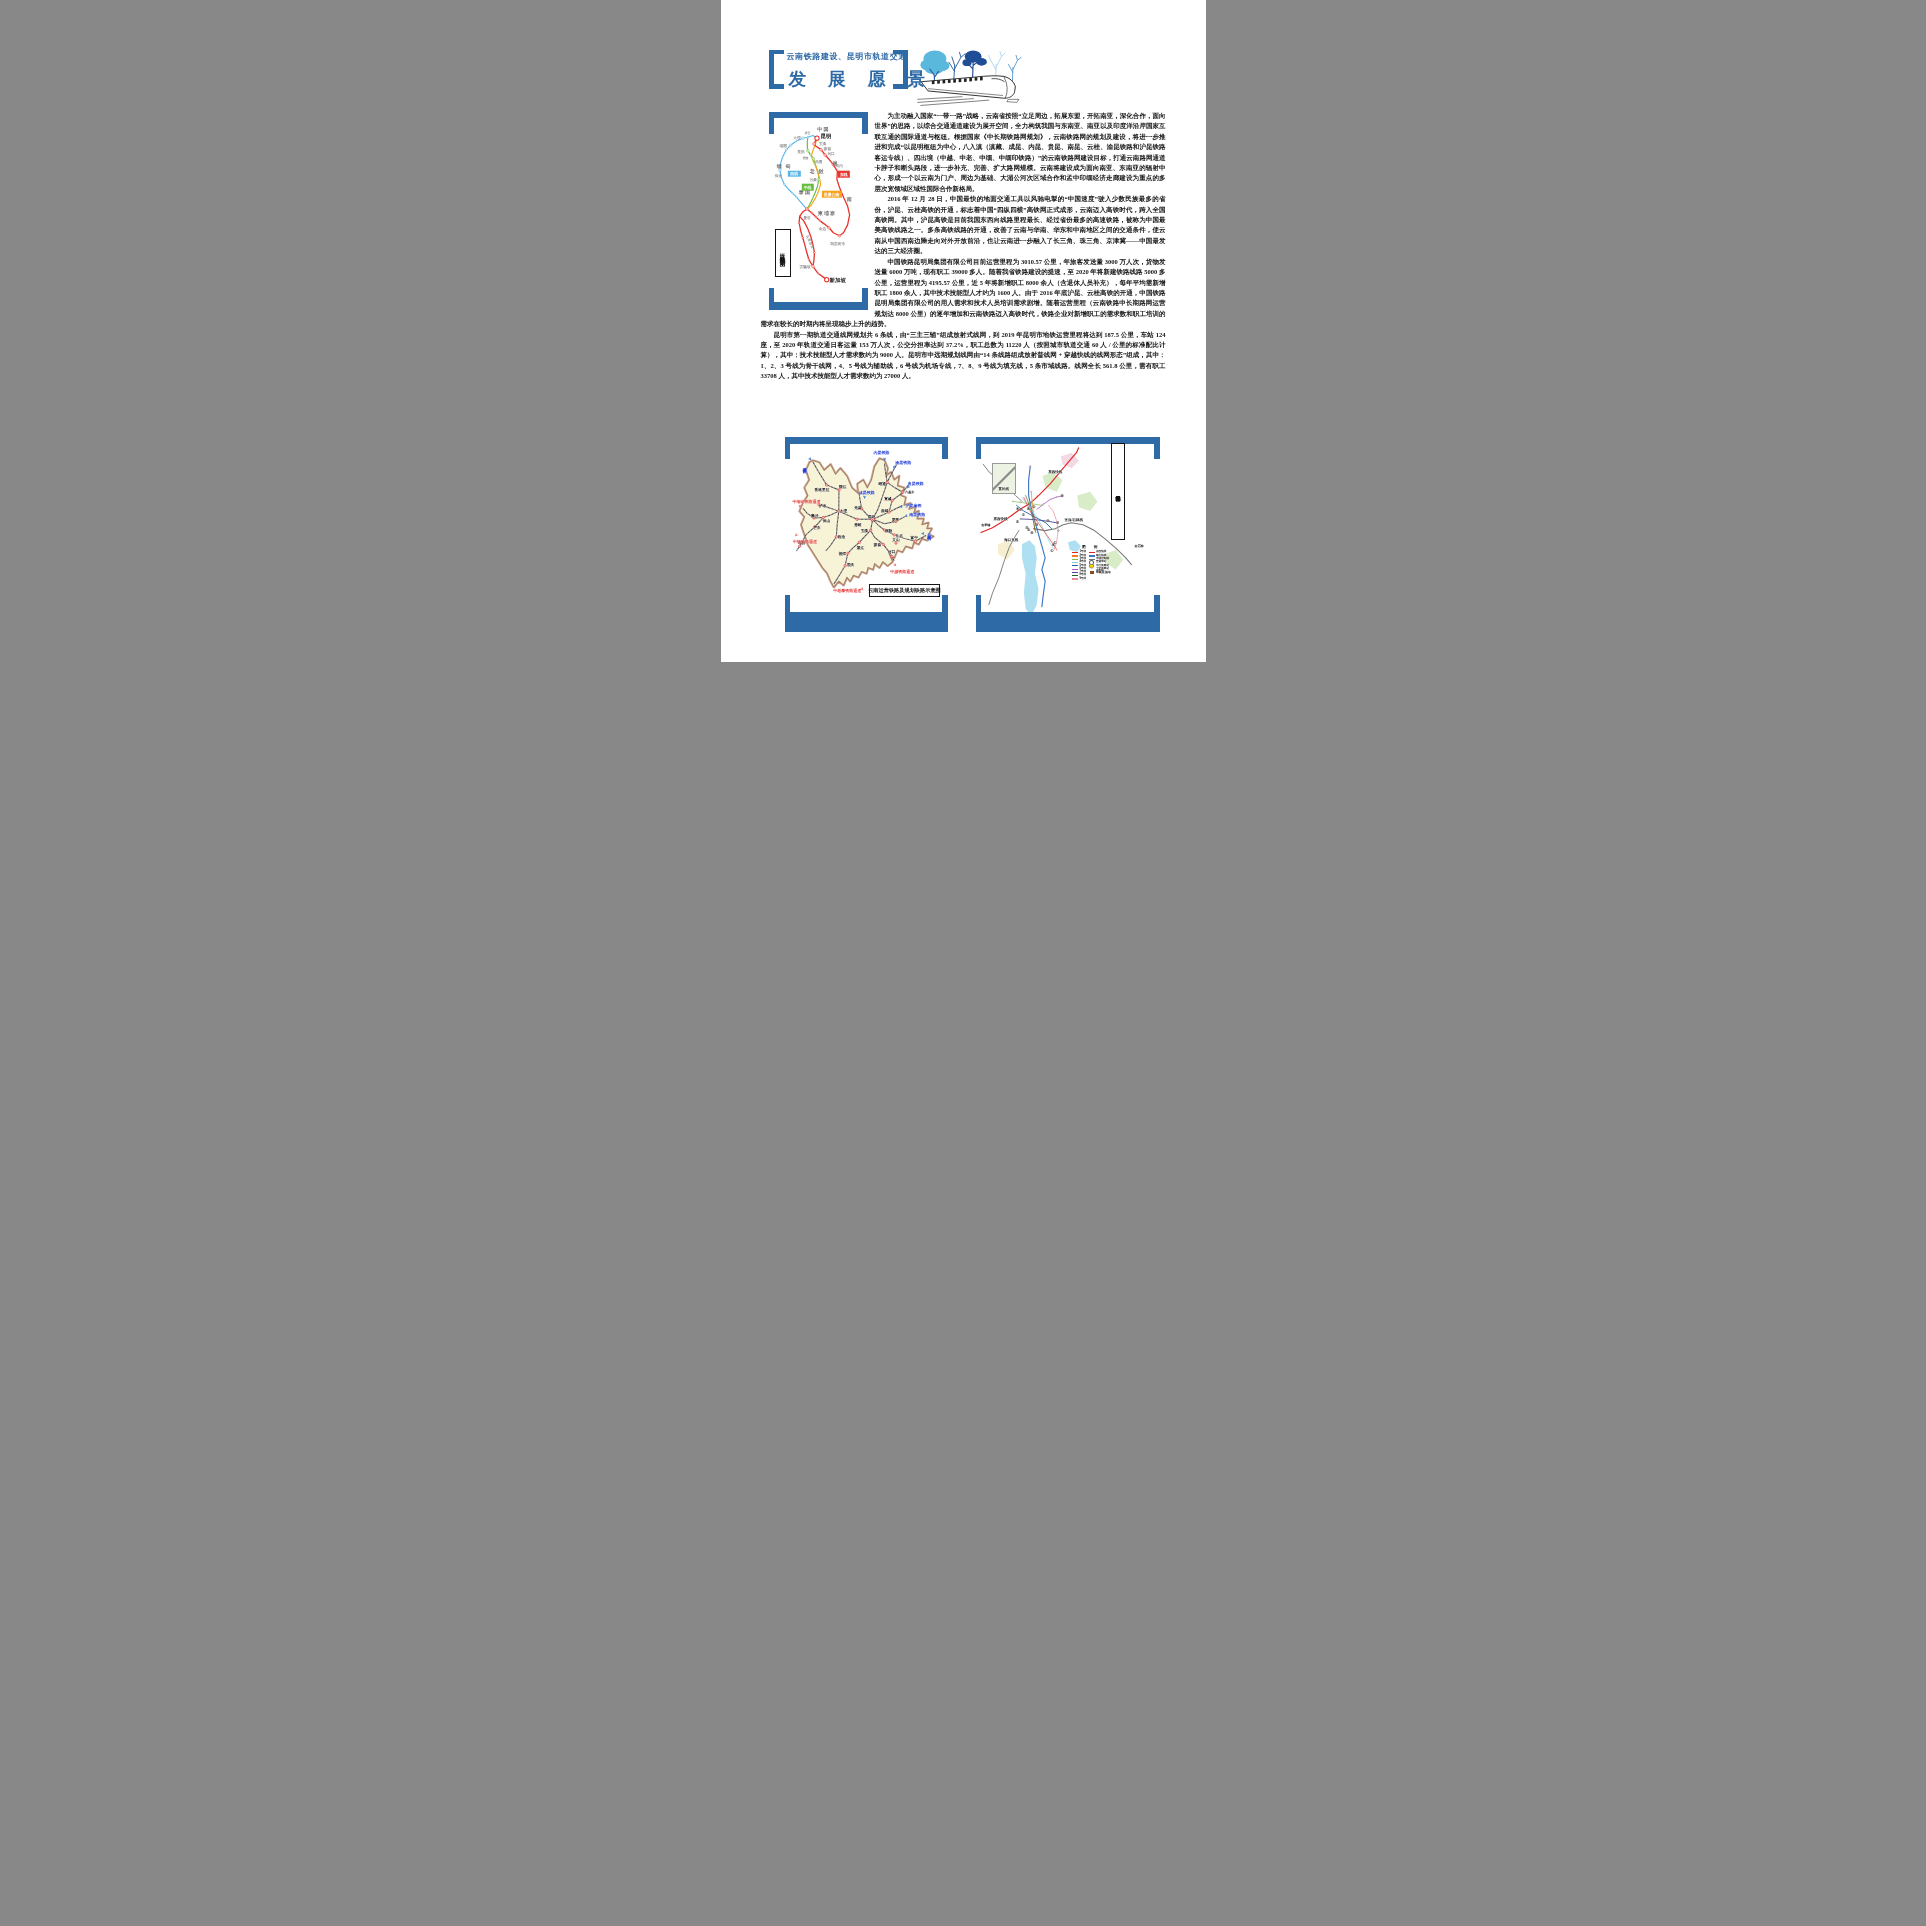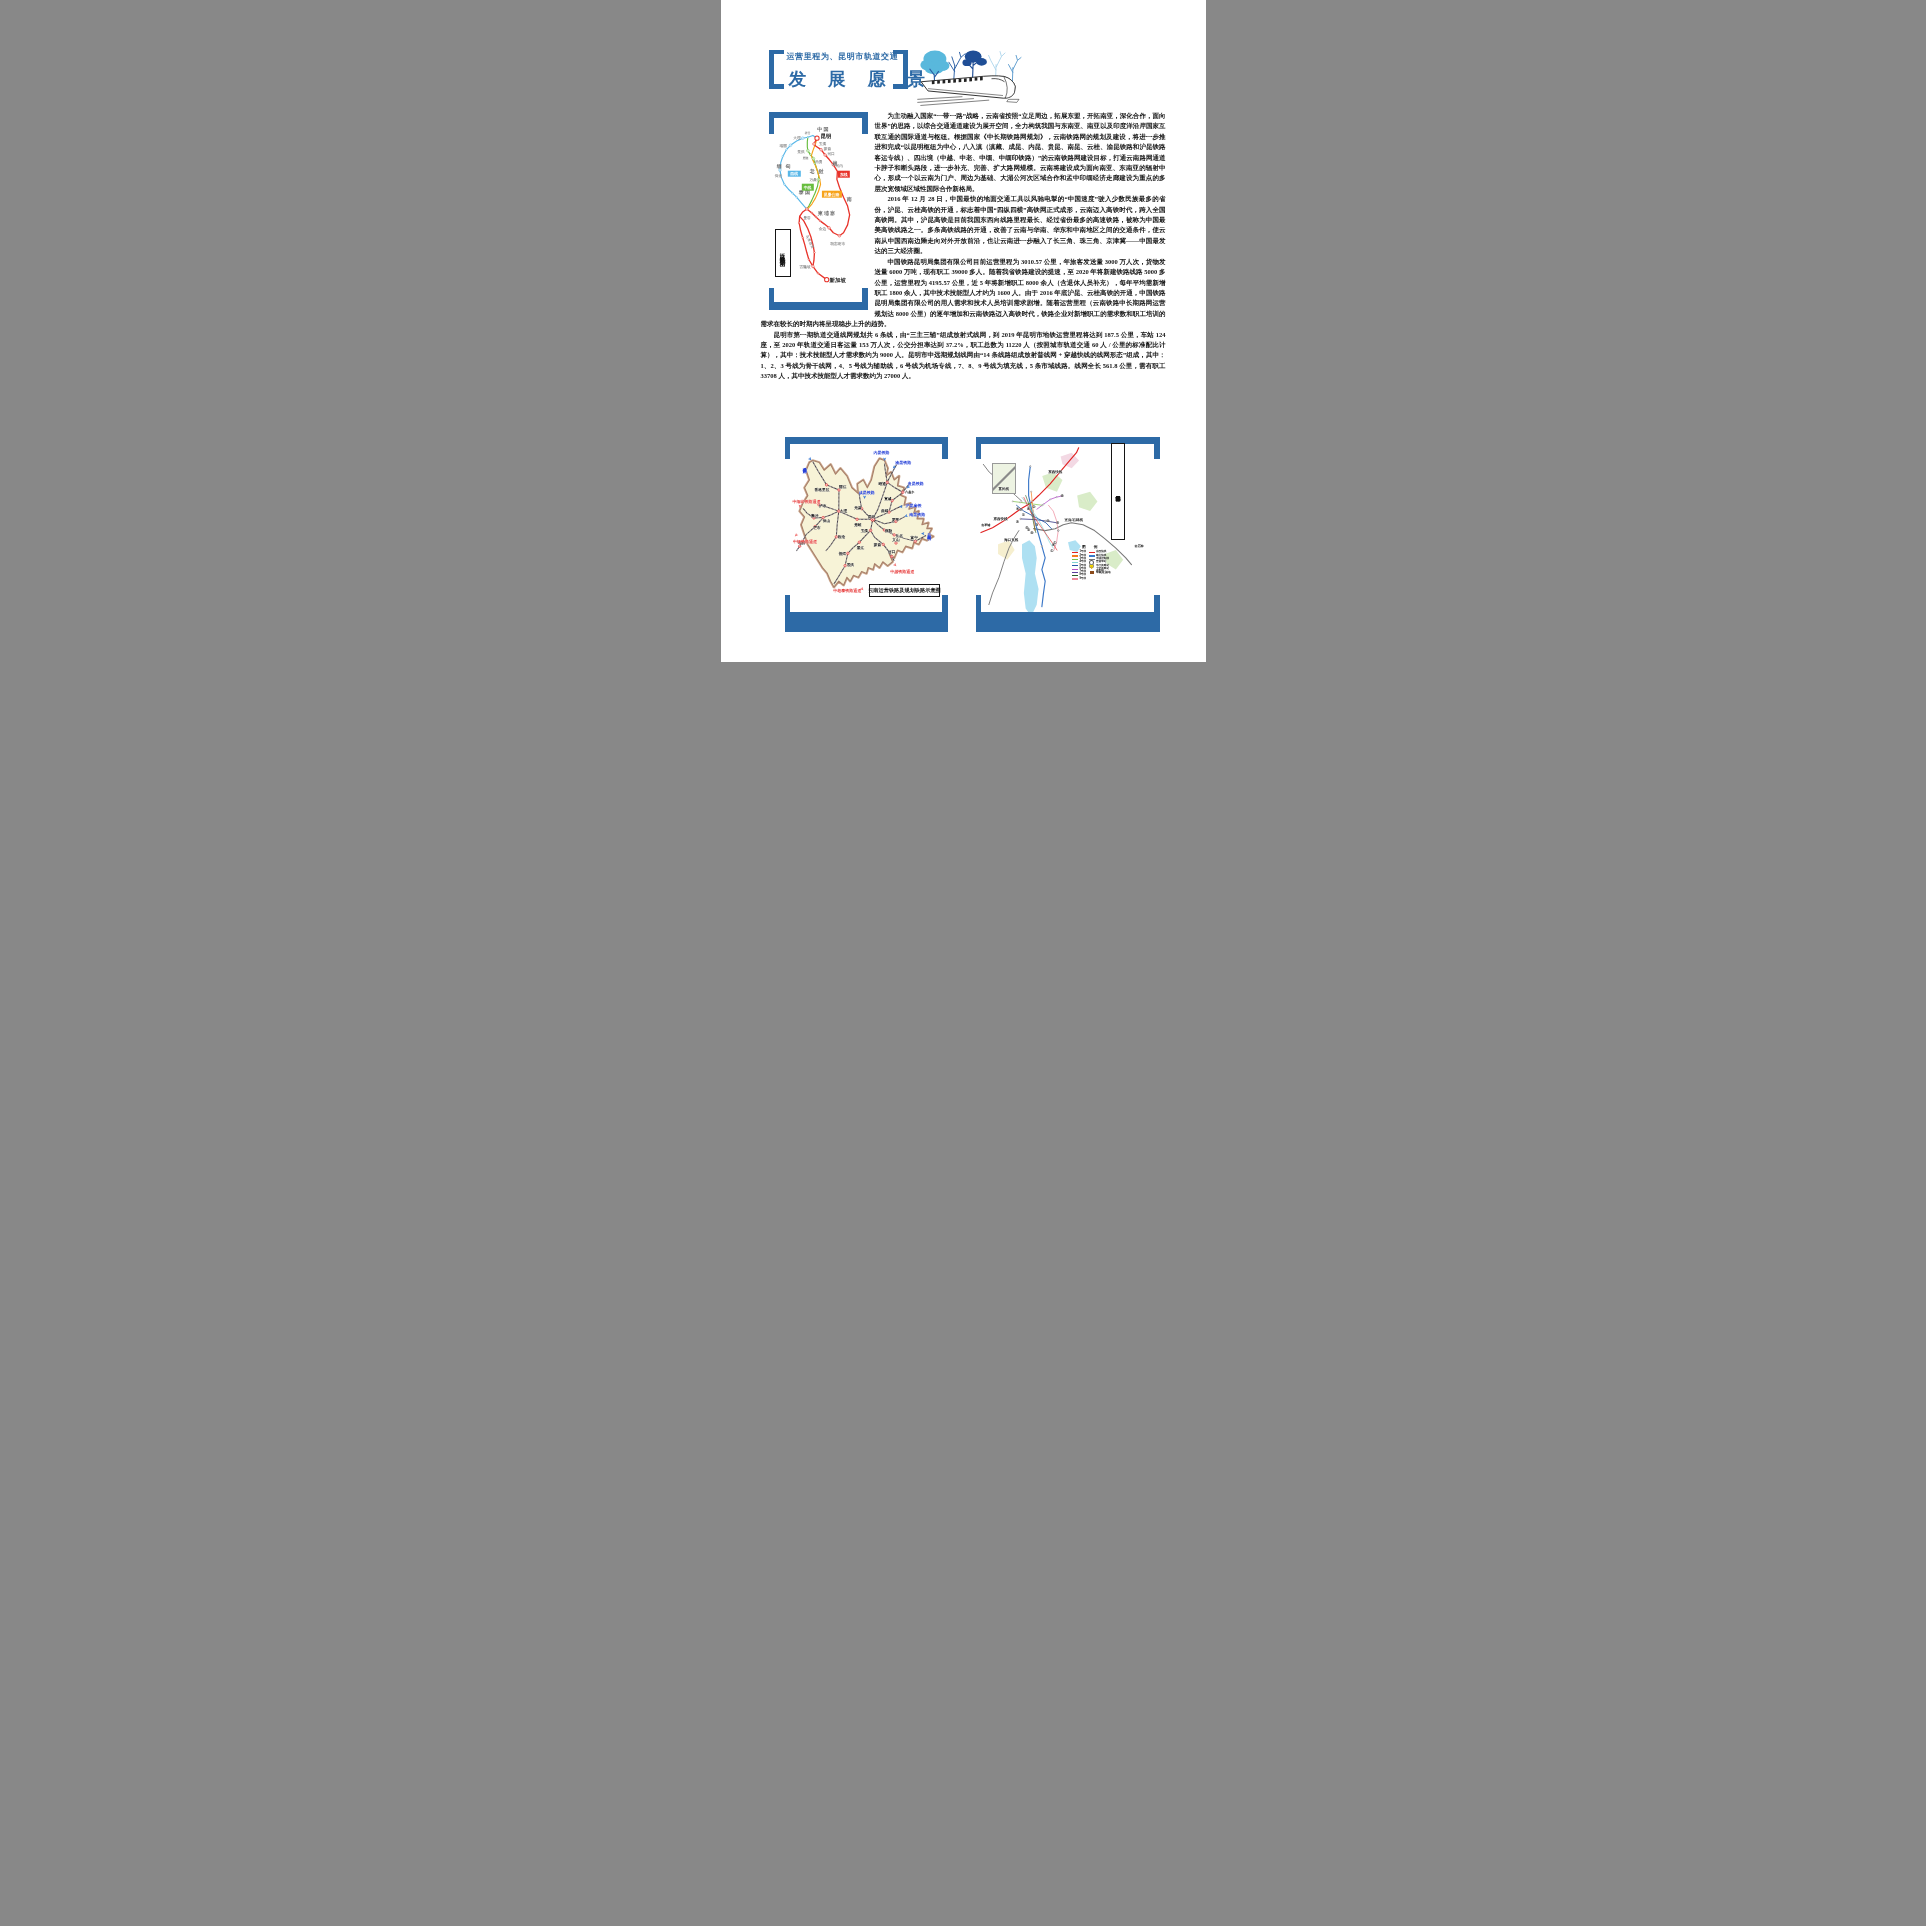--- a/index.html
+++ b/index.html
@@ -84,21 +84,21 @@
   .sym-rect{width:4.2px;height:2.7px;background:#8a4a1a;}
 </style>
 </head>
 <body>
 
 <div class="page">
 
   <div class="hdr">
     <div class="brk brk-l"></div>
     <div class="brk brk-r"></div>
-    <div class="hdr-sub">运营里程为、昆明市轨道交通</div>
+    <div class="hdr-sub">云南铁路建设、昆明市轨道交通</div>
     <div class="hdr-big">发 展 愿 景</div>
     <svg class="train" viewBox="0 0 290 170">
 
       <g stroke="#2b5fa5" stroke-width="2.5" fill="none">
         <path d="M96,120 L100,60 M100,78 L84,52 M100,70 L116,40 M100,62 L92,38 M116,40 L112,26 M116,40 L128,30"></path>
       </g>
       <g fill="#59b8dc">
         <ellipse cx="48" cy="44" rx="30" ry="22"></ellipse>
           <ellipse cx="28" cy="60" rx="18" ry="14"></ellipse>
         <ellipse cx="66" cy="62" rx="20" ry="14"></ellipse>

